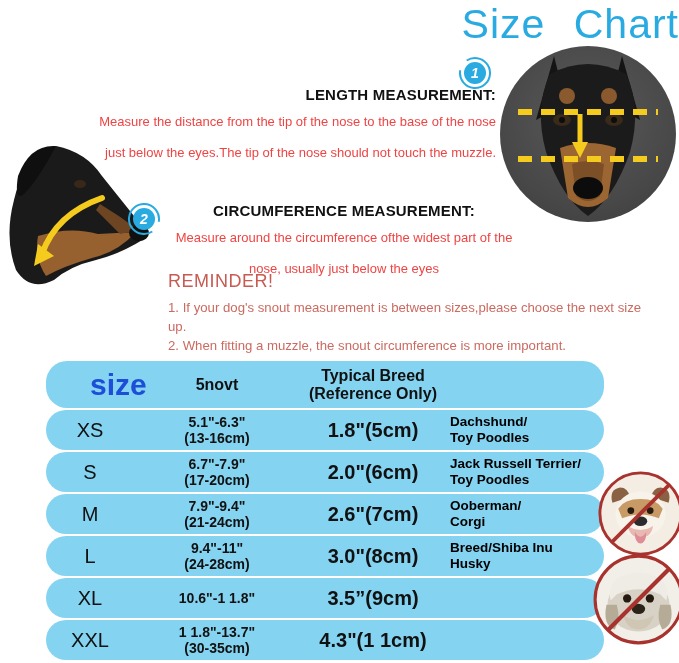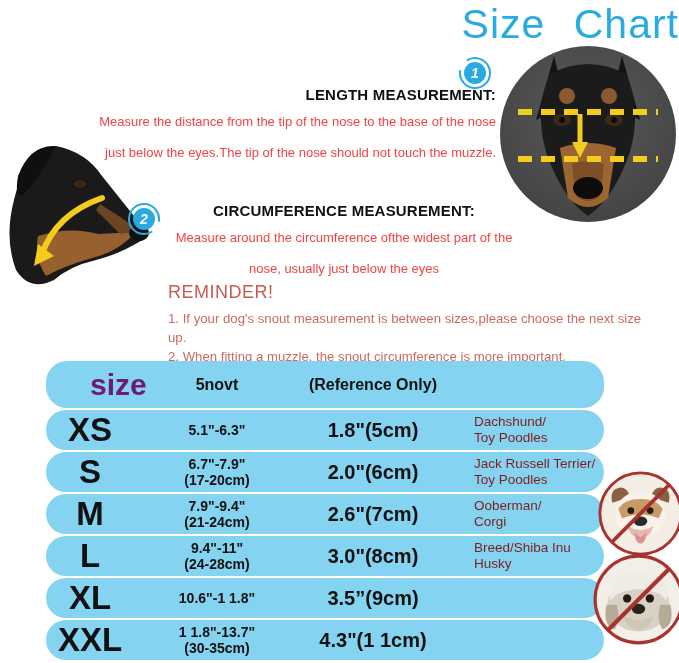--- a/index.html
+++ b/index.html
@@ -15,42 +15,42 @@
   }
   
   .m-block{position:absolute;}
   .m-heading{font-size:15px;font-weight:700;letter-spacing:.2px;color:#111;}
   .m-body{font-size:13px;line-height:31px;color:#ef4444;margin-top:3px;}
   #length-block{left:98px;top:86px;width:398px;text-align:right;}
   #circum-block{left:168px;top:202px;width:352px;text-align:center;}
   
   .badge{position:absolute;width:34px;height:34px;}
   
-  #reminder{position:absolute;left:168px;top:282px;width:480px;}
+  #reminder{position:absolute;left:168px;top:271px;width:480px;}
   .reminder-heading{font-size:18px;color:#C75B52;letter-spacing:.5px;margin:0 0 6px 0;font-weight:400;}
   .reminder-item{font-size:13.2px;line-height:19px;color:#CB6A60;}
   
   #front-photo{position:absolute;left:500px;top:46px;width:176px;height:176px;border-radius:50%;overflow:hidden;}
   #side-photo{position:absolute;left:0;top:142px;width:152px;height:156px;}
   .no-circle{position:absolute;}
   
   #size-table{position:absolute;left:46px;top:361px;width:558px;}
   .pill{
     background:#84D3F1;border-radius:21px;display:grid;
     grid-template-columns:88px 166px 146px 1fr;align-items:center;
   }
   .pill-header{height:47px;}
   .pill-row{height:40px;margin-top:2px;}
   .c-size{text-align:center;}
-  .h-size{font-size:30px;font-weight:700;color:#701a75;padding-left:44px;}
+  .h-size{font-size:30px;font-weight:700;color:#1d4ed8;padding-left:44px;}
   .h-two{font-size:16px;font-weight:700;line-height:18px;text-align:center;color:#111;}
-  .r-size{font-size:33px;font-weight:700;color:#111;}
+  .r-size{font-size:20px;font-weight:400;color:#111;}
   .r-circ{font-size:14px;font-weight:700;line-height:16px;text-align:center;color:#111;}
   .r-len{font-size:20px;font-weight:700;text-align:center;color:#111;}
-  .r-breed{font-size:13.5px;font-weight:400;line-height:16px;text-align:left;padding-left:4px;color:#7f1d1d;margin-left:24px;}
+  .r-breed{font-size:13.5px;font-weight:700;line-height:16px;text-align:left;padding-left:4px;color:#000000;}
 </style>
 </head>
 <body>
 
 <div id="stage">
 
   <h1 class="page-title">Size Chart</h1>
 
   <div id="front-photo">
     <svg width="176" height="176" viewBox="0 0 176 176">
@@ -140,28 +140,30 @@
   </div>
 
   <div id="size-table">
 
     <div class="pill pill-header">
       <div class="c-size h-size">size</div>
       <div class="h-two">
         <div>5novt</div>
       </div>
       <div class="h-two">
+        <div>Typical Breed</div>
           <div>(Reference Only)</div>
       </div>
     </div>
 
     <div class="pill pill-row">
       <div class="c-size r-size">XS</div>
       <div class="r-circ">
           <div>5.1"-6.3"</div>
+          <div>(13-16cm)</div>
         </div>
       <div class="r-len">1.8"(5cm)</div>
       <div class="r-breed">
           <div>Dachshund/</div>
           <div>Toy Poodles</div>
         </div>
     </div>
 
     <div class="pill pill-row">
       <div class="c-size r-size">S</div>

